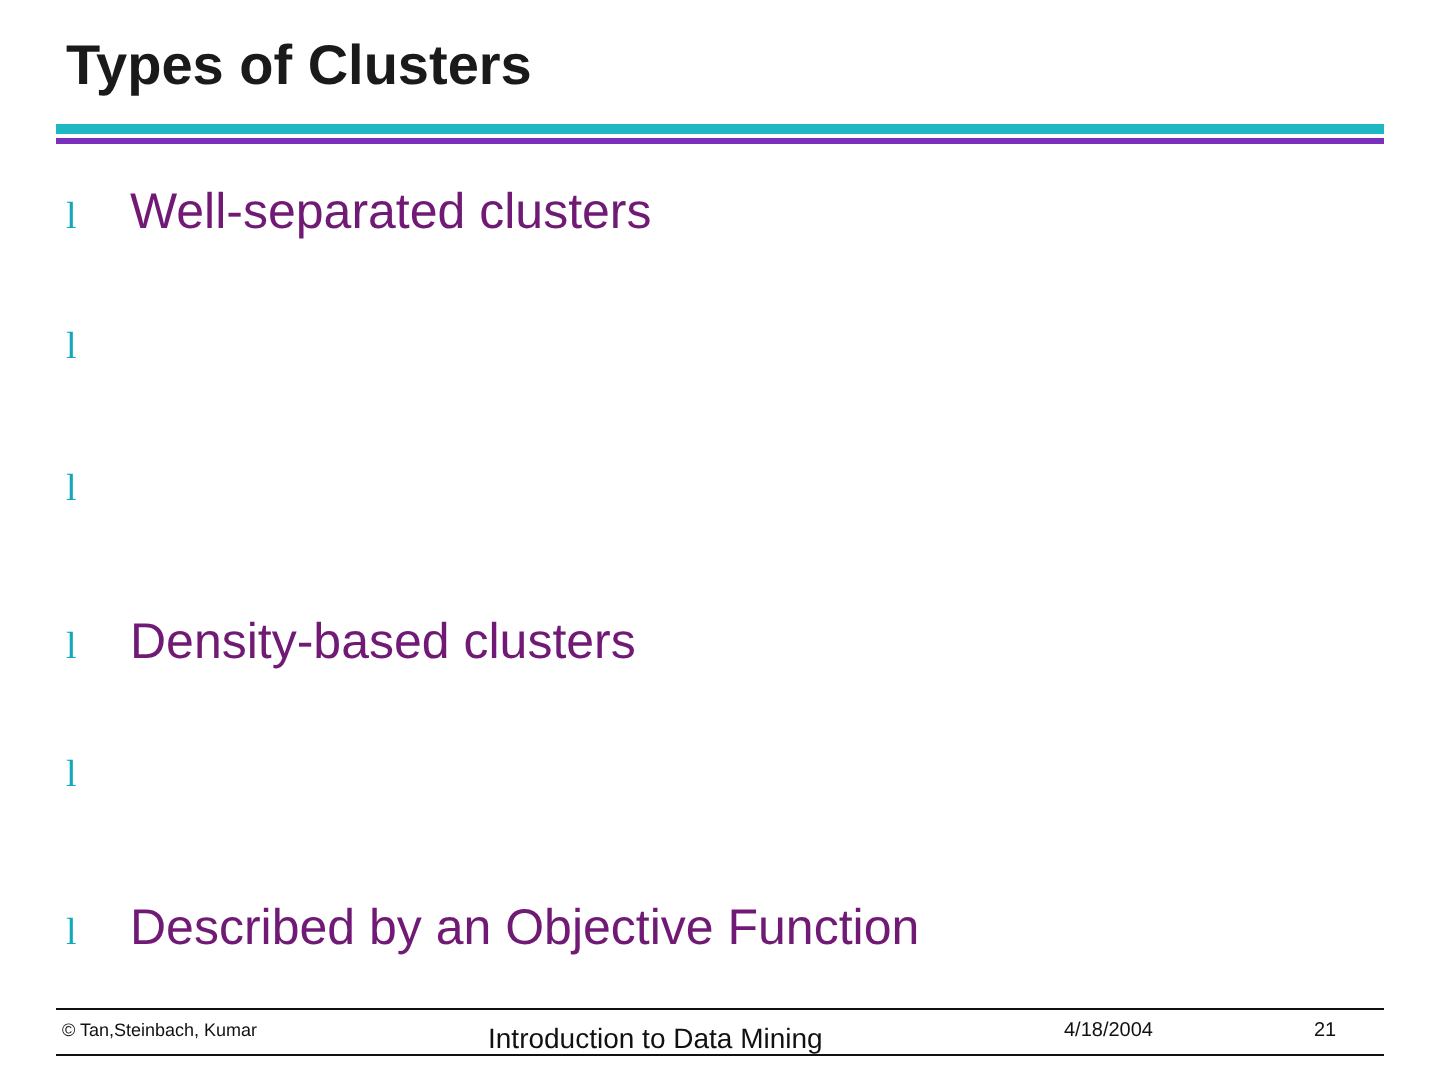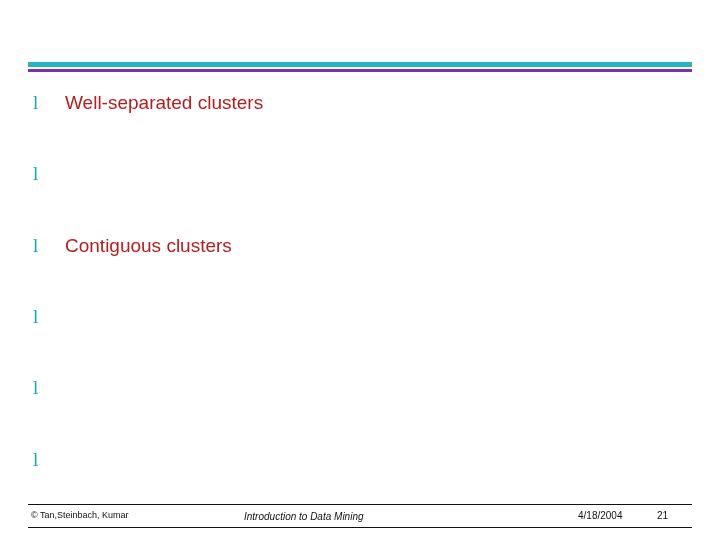--- a/index.html
+++ b/index.html
@@ -63,22 +63,22 @@
   }
   .bullet-marker {
     width: 32px;
     flex: 0 0 32px;
     font-family: "Liberation Serif", serif;
     font-size: 19px;
     color: #11a8bb;
     line-height: 1;
   }
   .bullet-text {
-    font-size: 19px;
-    color: #b91c1c;
+    font-size: 25px;
+    color: #701a75;
     white-space: nowrap;
   }
   .footer {
     position: absolute;
     left: 28px;
     bottom: 12px;
     width: 664px;
     height: 24px;
     text-align: center;
   }
@@ -103,80 +103,81 @@
     left: 3px;
     top: 6px;
     font-size: 9px;
     color: #111111;
     white-space: nowrap;
   }
   .footer-center {
     position: absolute;
     left: 216px;
     top: 7px;
-    font-size: 10px;
+    font-size: 14px;
     color: #111111;
     white-space: nowrap;
-    font-style: italic;
   }
   .footer-date {
     position: absolute;
-    left: 550px;
+    left: 504px;
     top: 6px;
     font-size: 10px;
     color: #111111;
     white-space: nowrap;
   }
   .footer-page {
     position: absolute;
     left: 629px;
     top: 6px;
     font-size: 10px;
     color: #111111;
     white-space: nowrap;
   }
 </style>
 </head>
 <body>
 
 <div class="slide">
 
+  <div class="slide-title">Types of Clusters</div>
 
   <div class="rule-group">
     <div class="rule-teal"></div>
     <div class="rule-gap"></div>
     <div class="rule-purple"></div>
   </div>
 
   <div class="bullets">
 
     <div class="bullet-row">
       <span class="bullet-marker">l</span>
       <span class="bullet-text">Well-separated clusters</span>
     </div>
 
     <div class="bullet-row">
       <span class="bullet-marker">l</span>
     </div>
 
     <div class="bullet-row">
       <span class="bullet-marker">l</span>
-      <span class="bullet-text">Contiguous clusters</span>
+    </div>
+
+    <div class="bullet-row">
+      <span class="bullet-marker">l</span>
+      <span class="bullet-text">Density-based clusters</span>
     </div>
 
     <div class="bullet-row">
       <span class="bullet-marker">l</span>
     </div>
 
     <div class="bullet-row">
       <span class="bullet-marker">l</span>
-    </div>
-
-    <div class="bullet-row">
-      <span class="bullet-marker">l</span>
+      <span class="bullet-text">Described by an Objective Function</span>
     </div>
 
   </div>
 
   <div class="footer">
     <div class="footer-line"></div>
     <div class="footer-left">© Tan,Steinbach, Kumar</div>
     <div class="footer-center">Introduction to Data Mining</div>
     <div class="footer-date">4/18/2004</div>
     <div class="footer-page">21</div>

